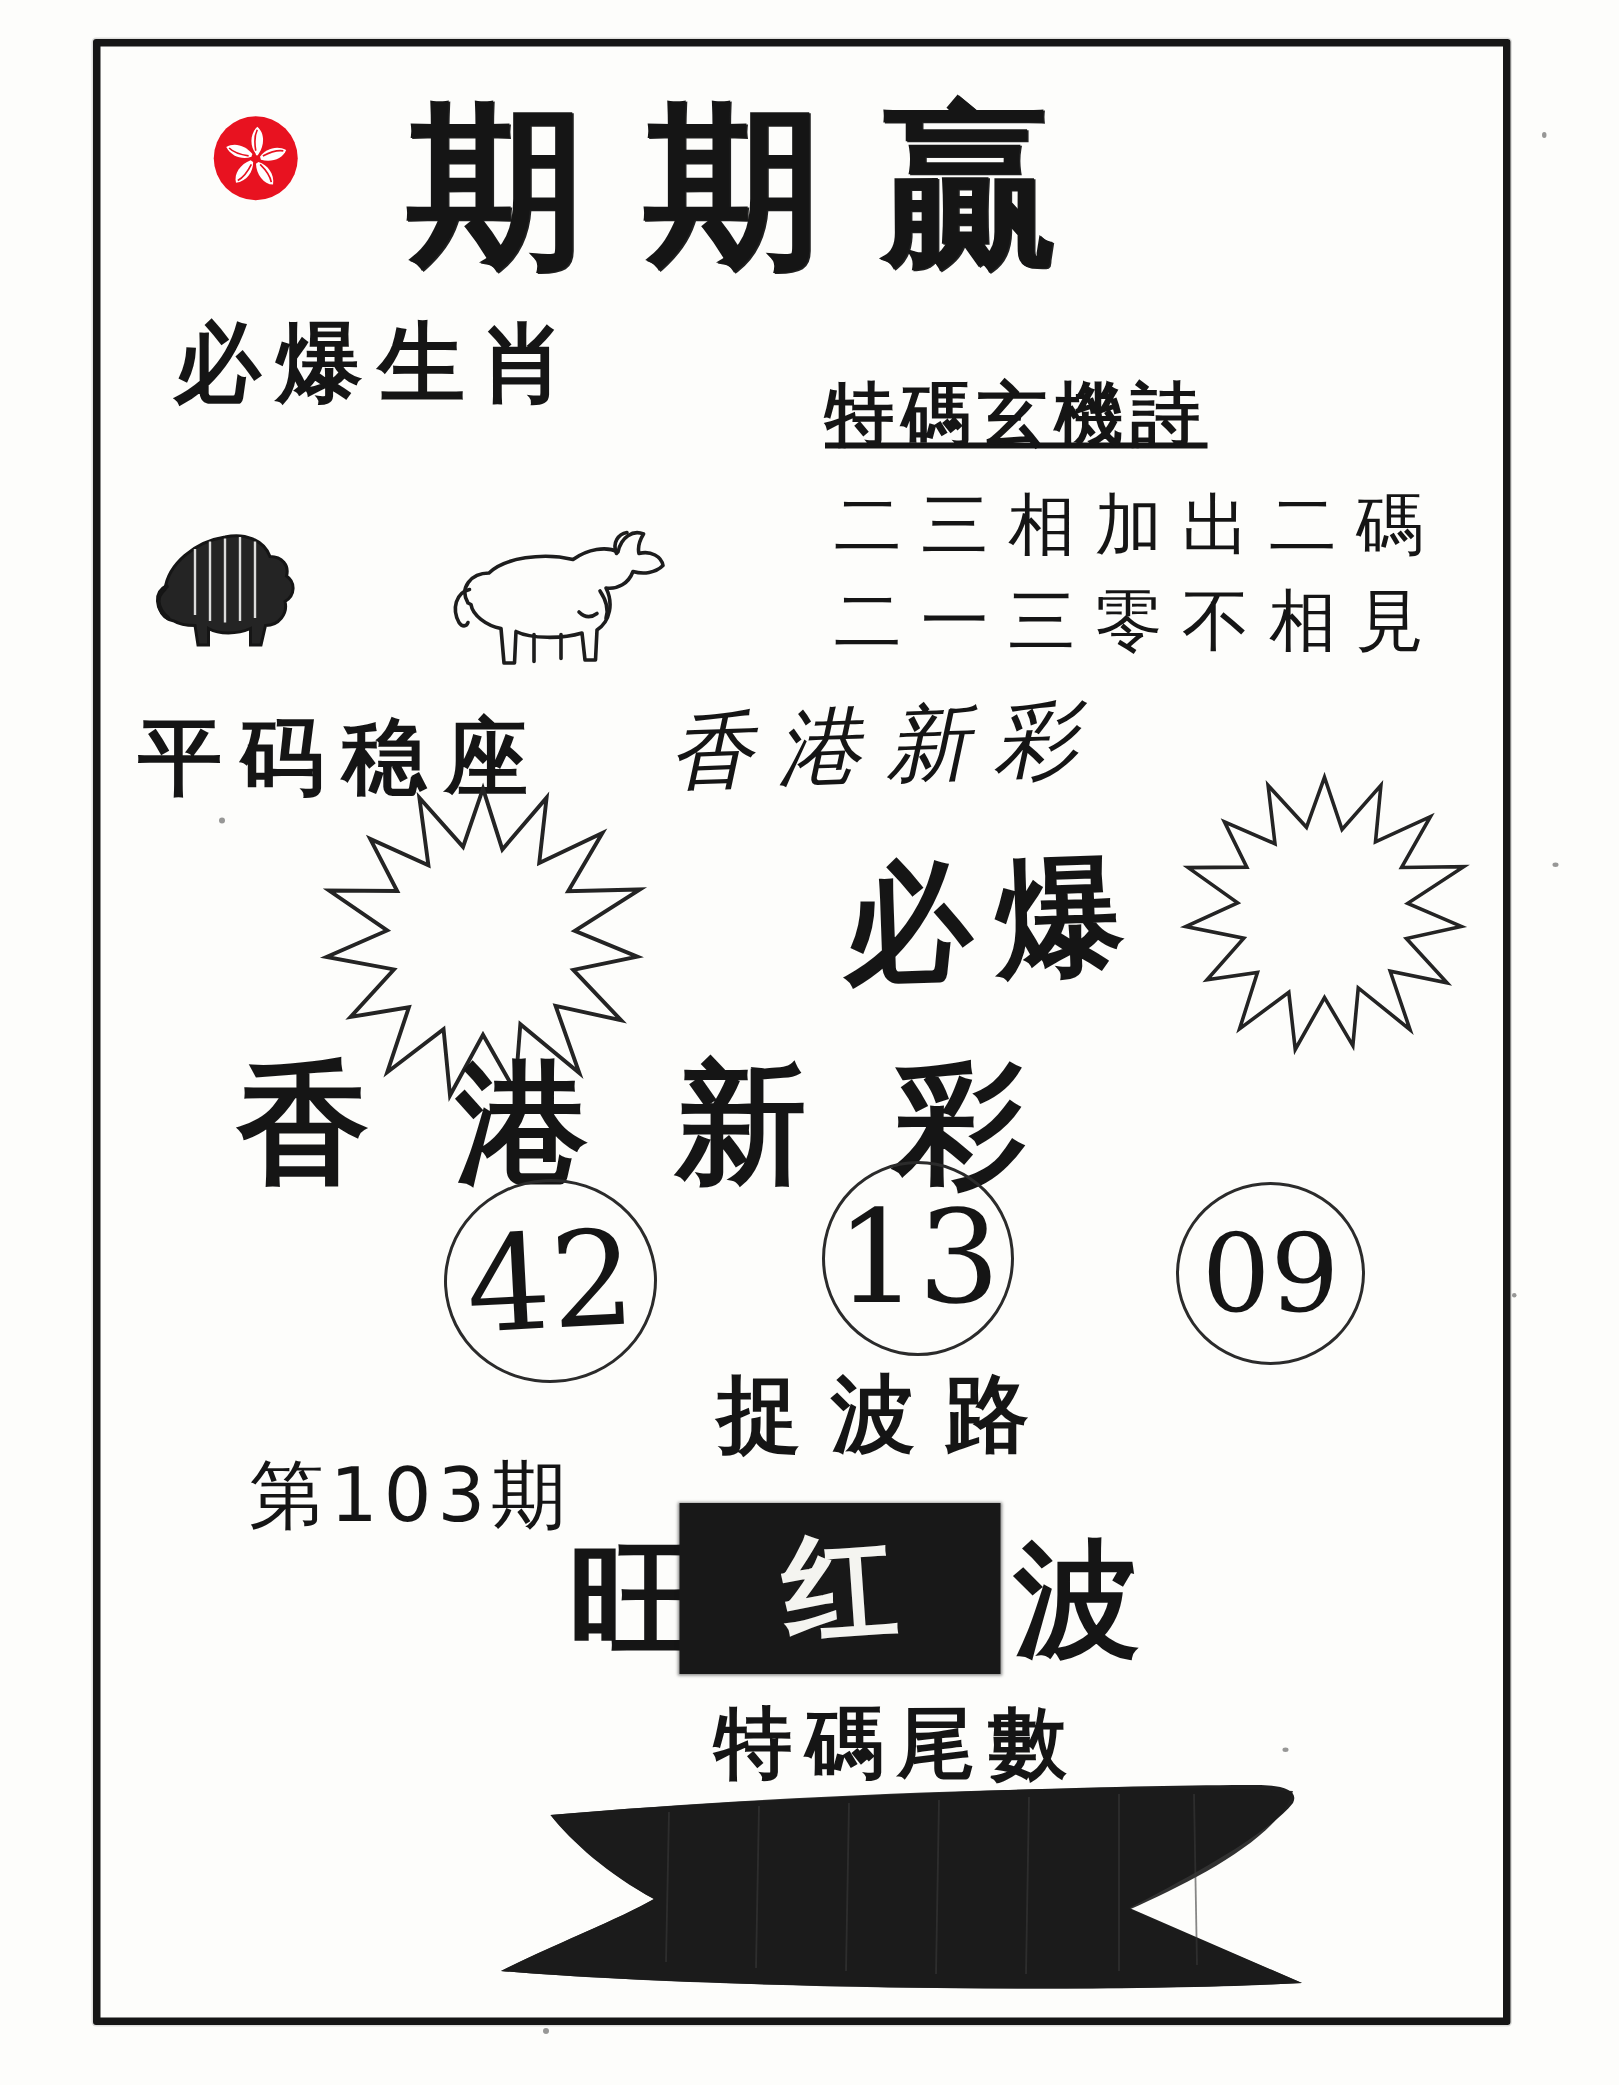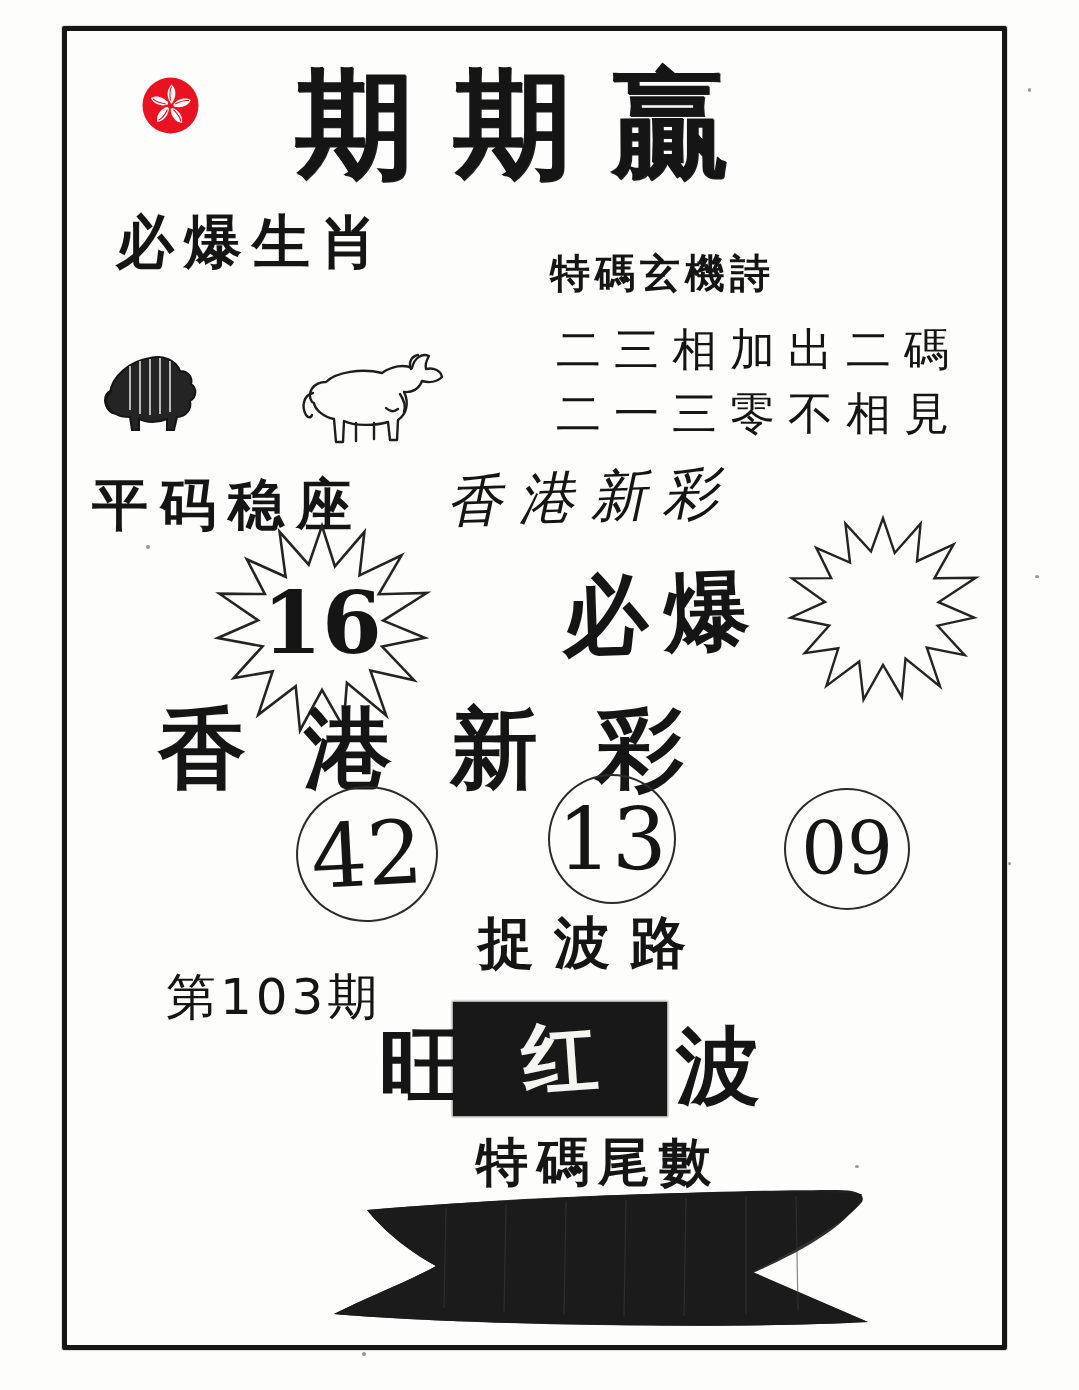--- a/index.html
+++ b/index.html
@@ -9,26 +9,26 @@
     font-family:"DejaVu Sans",sans-serif;color:#151515;
   }
   .abs{position:absolute;}
   
   .frame{
     left:62px;top:26px;width:935px;height:1314px;
     border:5px solid #161616;border-radius:2px;
     box-shadow:0 0 0 1px rgba(0,0,0,.12);
   }
   .title{
-    left:295px;top:46px;font-size:118px;font-weight:800;letter-spacing:40px;
+    left:271px;top:46px;font-size:118px;font-weight:800;letter-spacing:40px;
     font-family:Liberation Sans, sans-serif;white-space:nowrap;
     text-shadow:1px 1px 0 #222;
   }
   .zodiac-heading{left:116px;top:194px;font-size:58px;font-weight:800;letter-spacing:10px;margin-top:10px;}
-  .poem-heading{left:550px;top:246px;font-size:40px;font-weight:800;letter-spacing:5px;}
+  .poem-heading{left:550px;top:246px;font-size:46px;font-weight:800;letter-spacing:5px;text-decoration:underline;}
   .poem-line{left:556px;font-size:45px;font-weight:500;letter-spacing:13px;white-space:nowrap;}
   .poem-line.l1{top:320px;text-align:center;}
   .poem-line.l2{top:384px;}
   .pingma-heading{left:92px;top:468px;font-size:56px;font-weight:800;letter-spacing:12px;}
   .brand-script{
     left:446px;top:460px;font-size:56px;font-style:italic;letter-spacing:16px;
     font-family:"DejaVu Serif",serif;transform:rotate(-2deg);font-weight:500;white-space:nowrap;
   }
   .star-wrap{text-align:center;}
   .star-num{
@@ -119,21 +119,20 @@
 <div class="abs poem-line l1">二三相加出二碼</div>
 <div class="abs poem-line l2">二一三零不相見</div>
 
 <div class="abs pingma-heading">平码稳座</div>
 <div class="abs brand-script">香港新彩</div>
 
 <div class="abs star-wrap star16">
   <svg width="228" height="228" viewBox="0 0 228 228">
     <polygon fill="#fdfdfb" stroke="#242424" stroke-width="2.6" stroke-linejoin="miter" points="114.0,12.8 126.9,53.3 156.4,18.8 151.5,62.4 193.6,42.3 170.8,81.2 218.7,80.0 175.2,107.6 216.9,124.8 174.2,133.6 206.1,167.2 162.4,157.6 178.2,202.4 138.9,169.8 135.4,214.5 114.0,176.9 92.0,217.3 87.7,173.1 50.2,201.8 64.6,158.5 25.7,165.0 54.6,133.3 9.7,125.0 50.1,107.3 11.4,80.7 56.8,81.0 38.8,46.3 77.6,63.8 71.6,18.8 100.7,51.6"></polygon>
   </svg>
-  <div class="star-num">16</div>
 </div>
 
 <div class="abs bibao-label">必爆</div>
 <div class="abs star-wrap star22">
   <svg width="200" height="200" viewBox="0 0 200 200">
     <polygon fill="#fdfdfb" stroke="#242424" stroke-width="2.4" stroke-linejoin="miter" points="100.0,10.2 111.7,45.0 137.6,15.6 134.0,53.2 170.6,36.4 151.4,70.3 192.8,69.8 155.5,94.2 191.2,109.6 154.6,117.7 181.7,147.2 143.8,139.5 157.0,178.4 122.5,150.6 118.9,189.1 100.0,157.0 80.5,191.6 76.2,153.5 43.4,177.9 55.3,140.3 21.7,145.2 46.2,117.5 7.5,109.7 42.1,93.9 9.1,70.4 48.2,70.1 33.3,39.9 67.0,54.5 62.4,15.6 88.0,43.5"></polygon>
   </svg>
 </div>
 
 <div class="abs tema-heading">香港新彩</div>

